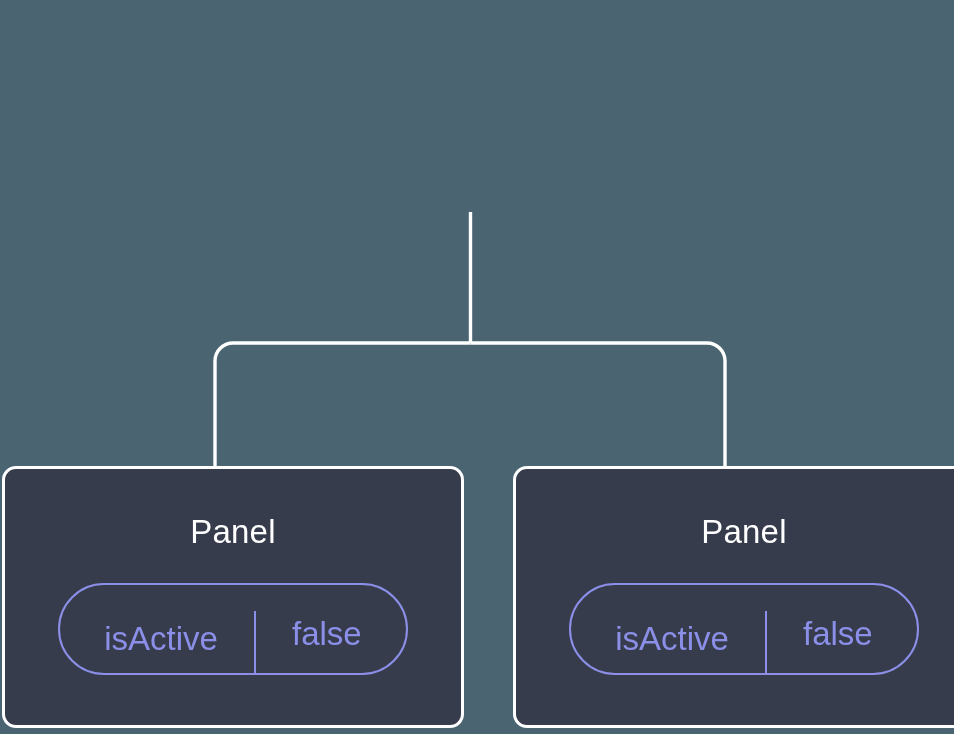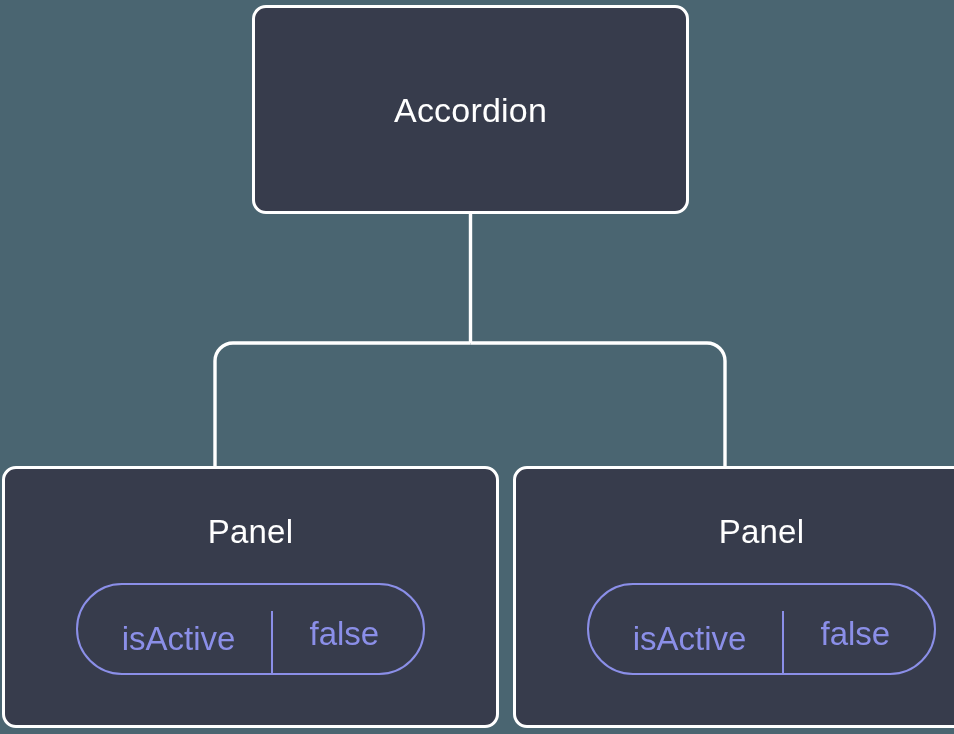--- a/index.html
+++ b/index.html
@@ -45,21 +45,21 @@
 
   .node-root {
     left: 252px;
     top: 5px;
     width: 437px;
     height: 209px;
     justify-content: center;
   }
 
   .node-leaf {
-    width: 497px;
+    width: 462px;
     height: 262px;
     top: 466px;
     justify-content: flex-start;
     padding-top: 46px;
   }
 
   .node-leaf.left  { left: 2px;   }
   .node-leaf.right { left: 513px; }
 
   .node-title {
@@ -115,23 +115,20 @@
 
   <svg id="connectors" viewBox="0 0 954 734" width="954" height="734" aria-hidden="true">
 
     <path d="M 470.5 212 L 470.5 343" fill="none" stroke="#ffffff" stroke-width="3.4" stroke-linecap="butt"></path>
 
     <path d="M 470.5 343 L 233 343 A 18 18 0 0 0 215 361 L 215 468" fill="none" stroke="#ffffff" stroke-width="3.4" stroke-linecap="butt" stroke-linejoin="round"></path>
 
     <path d="M 470.5 343 L 707 343 A 18 18 0 0 1 725 361 L 725 468" fill="none" stroke="#ffffff" stroke-width="3.4" stroke-linecap="butt" stroke-linejoin="round"></path>
   </svg>
 
-  <div class="node node-root">
-    <span class="node-title">Accordion</span>
-  </div>
 
   <div class="node node-leaf left">
     <span class="node-title">Panel</span>
     <div class="pill">
       <span class="pill-key">isActive</span>
       <span class="pill-val">false</span>
     </div>
   </div>
 
   <div class="node node-leaf right">

